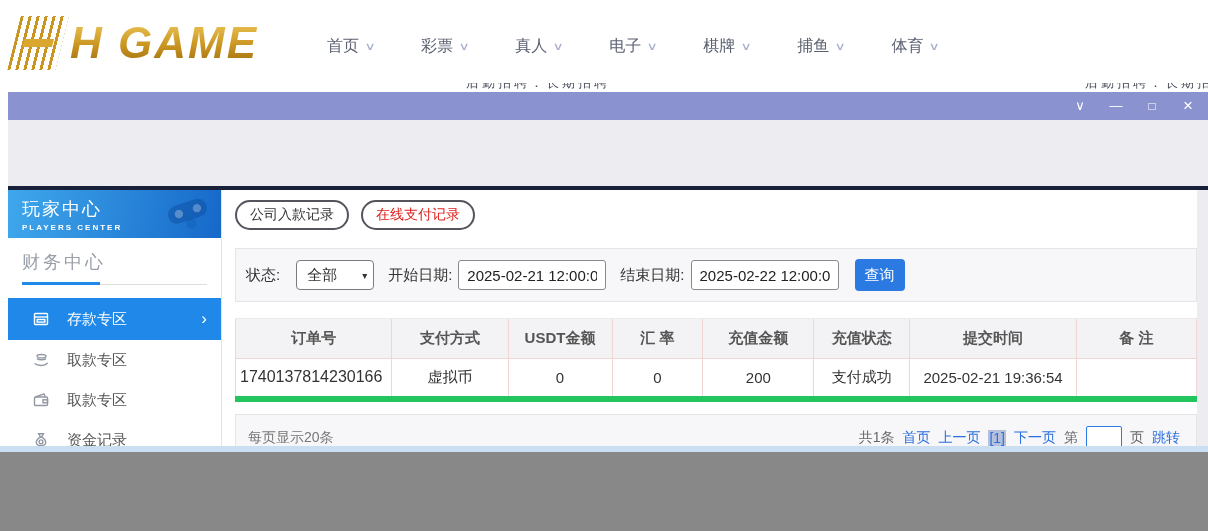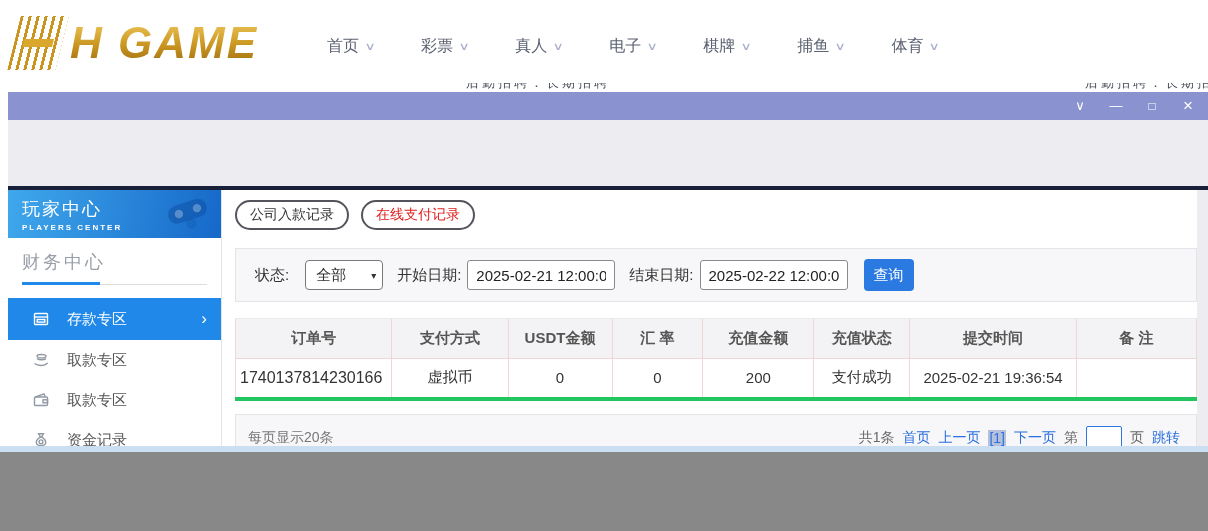--- a/index.html
+++ b/index.html
@@ -56,30 +56,30 @@
   .sb-item.active{ height:42px; background:#1f88e8; color:#fff; }
   .sb-item.active .icon{ color:#fff; }
   .sb-item.active .arrow{ margin-left:auto; font-size:17px; color:#fff; }
 
   
   .content{ position:absolute; left:215px; right:11px; top:0; bottom:0; background:#fff; }
   .tabs{ position:absolute; left:12px; top:10px; display:flex; gap:12px; }
   .tab{ border:2px solid #53545c; border-radius:16px; padding:4px 13px; font-size:14px; color:#333; background:#fff; cursor:pointer; white-space:nowrap; }
   .tab.active{ color:#e02020; }
 
-  .filterbar{ position:absolute; left:12px; right:0; top:58px; height:54px; background:#f7f7f9; border:1px solid #e4e4e8; display:flex; align-items:center; padding-left:19px; font-size:15px; color:#333; }
+  .filterbar{ position:absolute; left:12px; right:0; top:58px; height:54px; background:#f7f7f9; border:1px solid #e4e4e8; display:flex; align-items:center; padding-left:10px; font-size:15px; color:#333; }
   .select{ width:78px; height:30px; border:1px solid #7a7a7a; border-radius:4px; background:#fff; display:flex; align-items:center; justify-content:space-between; padding:0 6px 0 10px; margin-left:16px; font-size:15px; cursor:pointer; }
   .sel-arrow{ font-size:10px; color:#333; }
   .f-label{ margin-left:14px; white-space:nowrap; }
   .f-input{ width:148px; height:30px; border:1px solid #8a8a8a; border-radius:3px; margin-left:6px; padding:0 8px; font-size:15px; font-family:inherit; color:#222; background:#fff; }
   .btn-search{ margin-left:16px; width:50px; height:32px; background:#2b7ae2; color:#fff; border:none; border-radius:4px; font-size:15px; font-family:inherit; cursor:pointer; }
 
   .datatable{ position:absolute; left:12px; right:0; top:128px; width:calc(100% - 12px); border-collapse:collapse; table-layout:fixed; }
   .datatable th{ height:40px; background:#f3f3f5; color:#555; font-size:15px; font-weight:bold; border-top:1px solid #ebebee; border-bottom:1px solid #f1d6d6; }
-  .datatable td{ height:40px; text-align:center; font-size:15px; color:#333; background:#fff; border-bottom:4px solid #22c55e; overflow:hidden; }
+  .datatable td{ height:40px; text-align:center; font-size:15px; color:#333; background:#fff; border-bottom:6px solid #22c55e; overflow:hidden; }
   .datatable th,.datatable td{ border-left:1px solid #f1d6d6; }
   .datatable th:last-child,.datatable td:last-child{ border-right:1px solid #f1d6d6; }
   .datatable td.order{ font-size:16px; text-align:left; padding-left:4px; }
 
   .pagebar{ position:absolute; left:12px; right:0; top:224px; height:48px; background:#f7f7f9; border:1px solid #e4e4e8; display:flex; align-items:center; justify-content:space-between; padding:0 16px 0 12px; font-size:14px; }
   .pg-size{ color:#777; }
   .pg-right{ display:flex; align-items:center; gap:8px; }
   .pg-total,.pg-label{ color:#666; }
   .pg-link{ color:#2a6fdd; cursor:pointer; white-space:nowrap; }
   .pg-current{ color:#2a6fdd; background:#b7c0da; padding:0 1px; }

